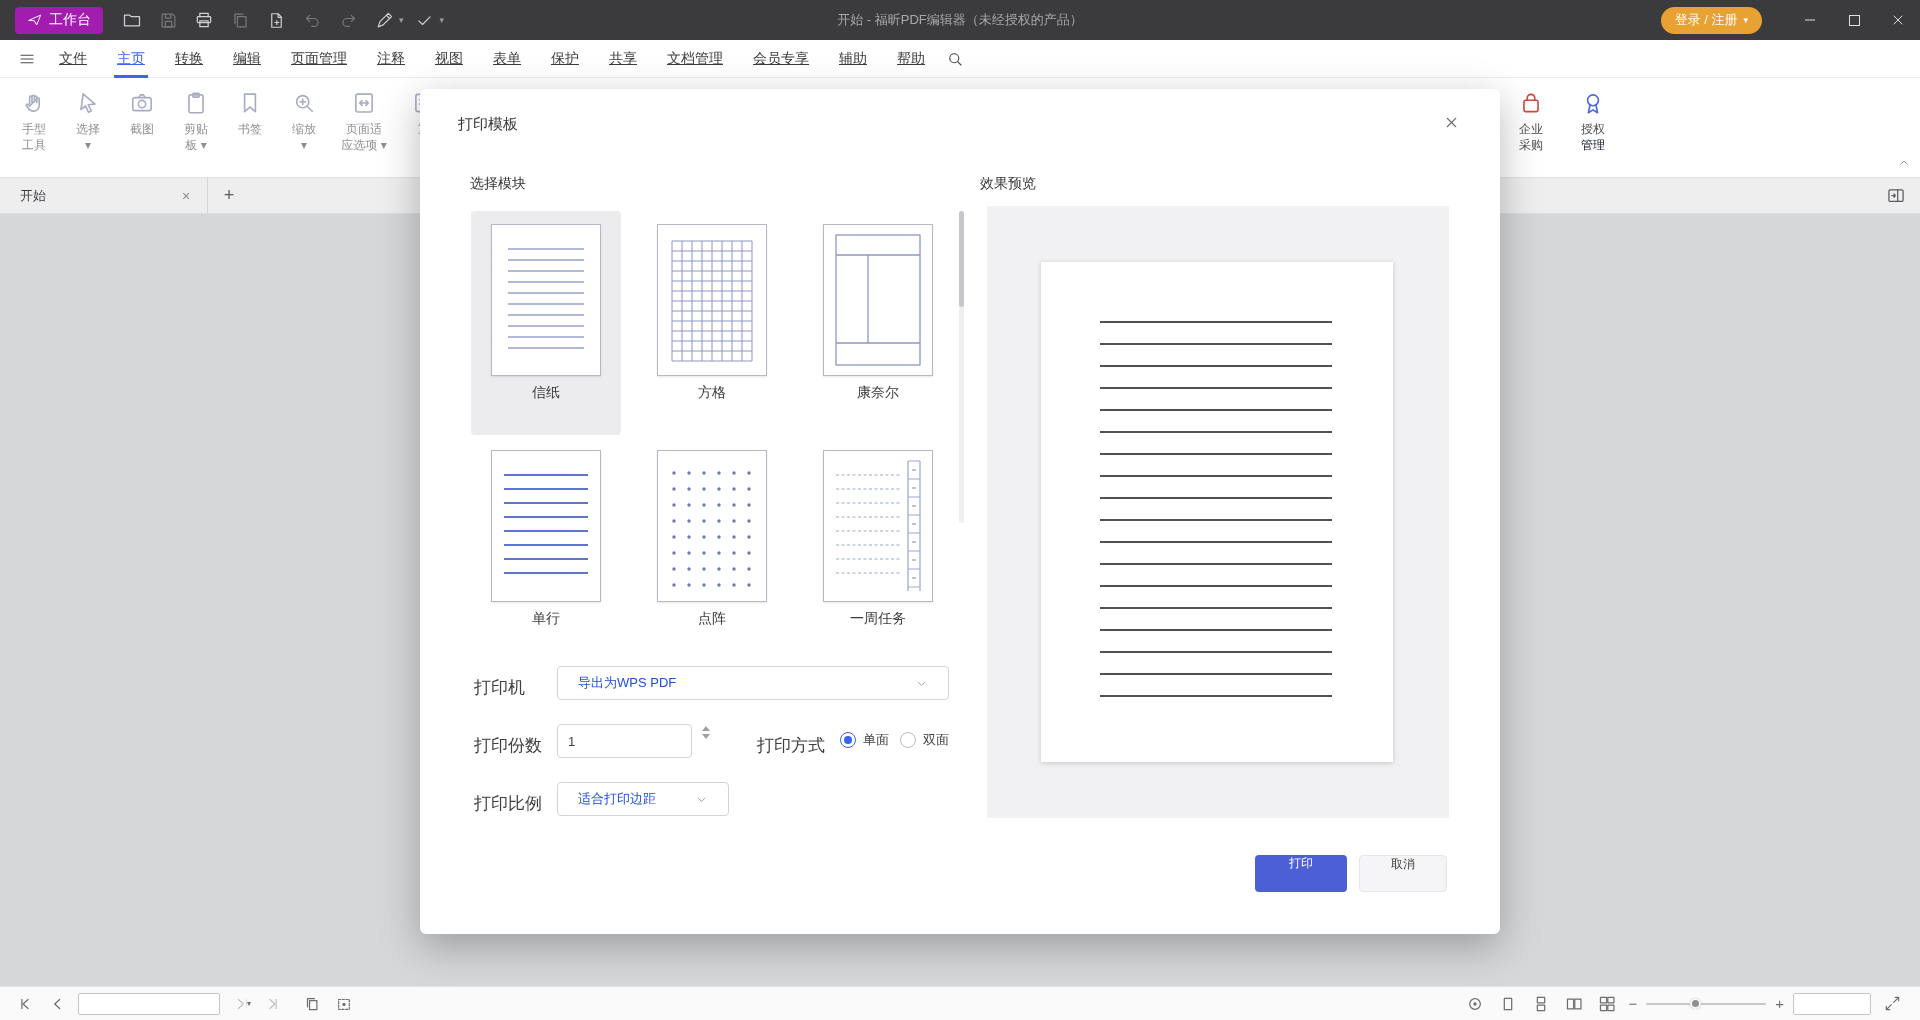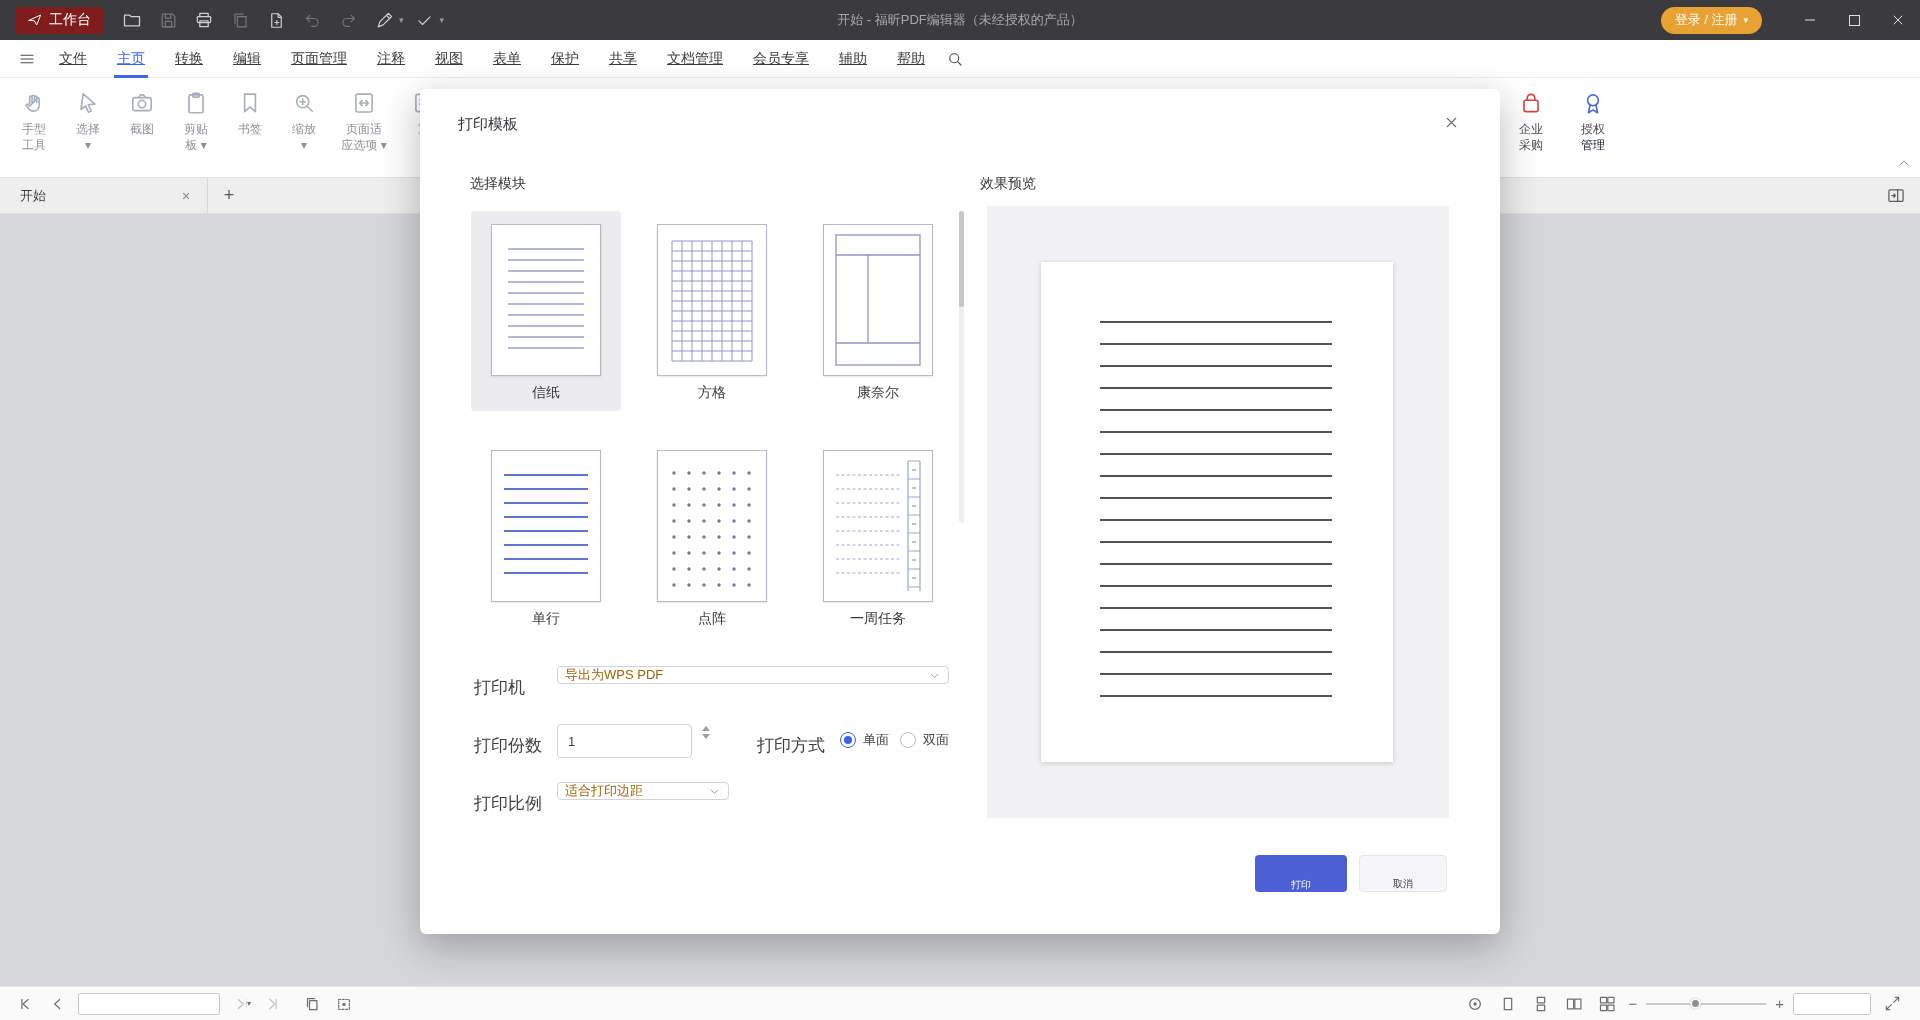--- a/index.html
+++ b/index.html
@@ -4,21 +4,21 @@
 <style>
   * { margin:0; padding:0; box-sizing:border-box; }
   html,body { width:1920px; height:1020px; overflow:hidden; background:#d6d7d9;
     font-family:"Liberation Sans","DejaVu Sans",sans-serif; }
   .app { position:relative; width:1920px; height:1020px; }
   svg.ic { fill:none; stroke:currentColor; stroke-width:1.5; stroke-linecap:round; stroke-linejoin:round; display:block; }
 
   
   .titlebar { position:absolute; top:0; left:0; right:0; height:40px; background:#3b3b3d;
     display:flex; align-items:center; z-index:20; }
-  .ws-btn { margin-left:15px; height:27px; background:#7f1d1d; color:#fff; border-radius:4px;
+  .ws-btn { margin-left:15px; height:27px; background:#a21caf; color:#fff; border-radius:4px;
     display:flex; align-items:center; gap:6px; padding:0 12px; font-size:14px; cursor:default; }
   .tb-icons { display:flex; align-items:center; margin-left:14px; gap:6px; }
   .tb-btn { width:30px; height:28px; display:flex; align-items:center; justify-content:center; color:#cfd0d2; border-radius:3px; }
   .tb-btn.dim { color:#77787a; }
   .tb-caret { color:#9a9a9c; font-size:9px; margin-left:-6px; }
   .tb-title { position:absolute; left:50%; transform:translateX(-50%); color:#a8a8aa; font-size:13px; white-space:nowrap; }
   .tb-right { position:absolute; right:0; top:0; height:40px; display:flex; align-items:center; }
   .login-btn { background:#e8a133; color:#fff; border-radius:14px; height:27px; padding:0 14px;
     display:flex; align-items:center; gap:6px; font-size:13px; margin-right:26px; }
   .win-btn { width:44px; height:40px; display:flex; align-items:center; justify-content:center; color:#dedede; font-size:15px; }
@@ -76,54 +76,54 @@
   .sb-sign { color:#6e6e70; font-size:15px; }
 
   
   .dialog { position:absolute; left:420px; top:89px; width:1080px; height:845px; background:#fff;
     border-radius:6px; box-shadow:0 12px 40px rgba(0,0,0,.28); z-index:30; }
   .dlg-title { position:absolute; left:38px; top:26px; font-size:15px; color:#35353a; }
   .dlg-close { position:absolute; left:1018px; top:20px; width:26px; height:26px; display:flex;
     align-items:center; justify-content:center; color:#6c6c70; }
   .sec-label { position:absolute; font-size:14px; color:#35353a; }
 
-  .card { position:absolute; width:150px; height:200px; border-radius:4px; display:flex;
+  .card { position:absolute; width:150px; height:224px; border-radius:4px; display:flex;
     flex-direction:column; align-items:center; }
   .card.selected { background:#ececee; }
   .thumb { margin-top:13px; width:110px; height:152px; background:#fff; border:1px solid #b6bac8;
     box-shadow:0 1px 2px rgba(0,0,0,.10); }
   .card-label { margin-top:8px; font-size:14px; color:#3a3a3f; }
   .dlg-scroll { position:absolute; left:539px; top:122px; width:5px; height:312px; background:#efeff1; border-radius:3px; }
   .dlg-scroll-thumb { width:5px; height:96px; background:#c7c7cb; border-radius:3px; }
 
   .dlg-label { position:absolute; font-size:17px; color:#3f3f43; }
-  .dlg-select { position:absolute; height:18px; background:#fff; border:1px solid #d4d4d8; border-radius:4px;
-    display:flex; align-items:center; padding:0 7px; font-size:13px; color:#a16207; }
+  .dlg-select { position:absolute; height:34px; background:#fff; border:1px solid #d4d4d8; border-radius:4px;
+    display:flex; align-items:center; padding:0 20px; font-size:13px; color:#1d4ed8; }
   .dlg-select .sel-caret { margin-left:auto; color:#8a8a8e; }
   .dlg-input { position:absolute; height:34px; background:#fff; border:1px solid #d4d4d8; border-radius:4px;
     font-size:13px; color:#3f3f43; padding:0 10px; outline:none; }
   .spinner { position:absolute; left:282px; top:637px; display:flex; flex-direction:column; gap:3px; }
   .spin-btn { width:0; height:0; border-left:4px solid transparent; border-right:4px solid transparent; }
   .spin-up { border-bottom:5px solid #a0a0a4; }
   .spin-down { border-top:5px solid #a0a0a4; }
   .radio-group { position:absolute; left:420px; top:642px; display:flex; gap:11px;align-items:center; }
   .radio-item { display:flex; align-items:center; gap:7px; font-size:13px; color:#3f3f43; }
   .radio { width:16px; height:16px; border-radius:50%; border:1.5px solid #b9b9bd; background:#fff;
     display:flex; align-items:center; justify-content:center; }
   .radio.checked { border-color:#3a63ea; }
   .radio.checked::after { content:""; width:8px; height:8px; border-radius:50%; background:#3a63ea; }
 
   .preview-box { position:absolute; left:567px; top:117px; width:462px; height:612px; background:#f1f1f3; }
   .preview-page { position:absolute; left:54px; top:56px; width:352px; height:500px; background:#fff;
     box-shadow:0 1px 5px rgba(0,0,0,.18); }
   .preview-lines { position:absolute; left:59px; right:61px; top:59px; height:377px;
     background-image:repeating-linear-gradient(to bottom, #515155 0, #515155 1.6px, transparent 1.6px, transparent 22px); }
 
-  .btn { position:absolute; top:766px; height:37px; border-radius:4px; display:flex; align-items:flex-end;
-    justify-content:center; font-size:10px; }
+  .btn { position:absolute; top:766px; height:37px; border-radius:4px; display:flex; align-items:flex-start;
+    justify-content:center; font-size:12px; }
   .btn-primary { left:835px; width:92px; background:#4c5fd4; color:#fff; }
   .btn-plain { left:939px; width:88px; background:#f5f5f7; border:1px solid #e6e6e8; color:#3f3f43; }
 </style>
 </head>
 <body>
 
 <div class="app">
 
   <div class="titlebar">
     <div class="ws-btn">

